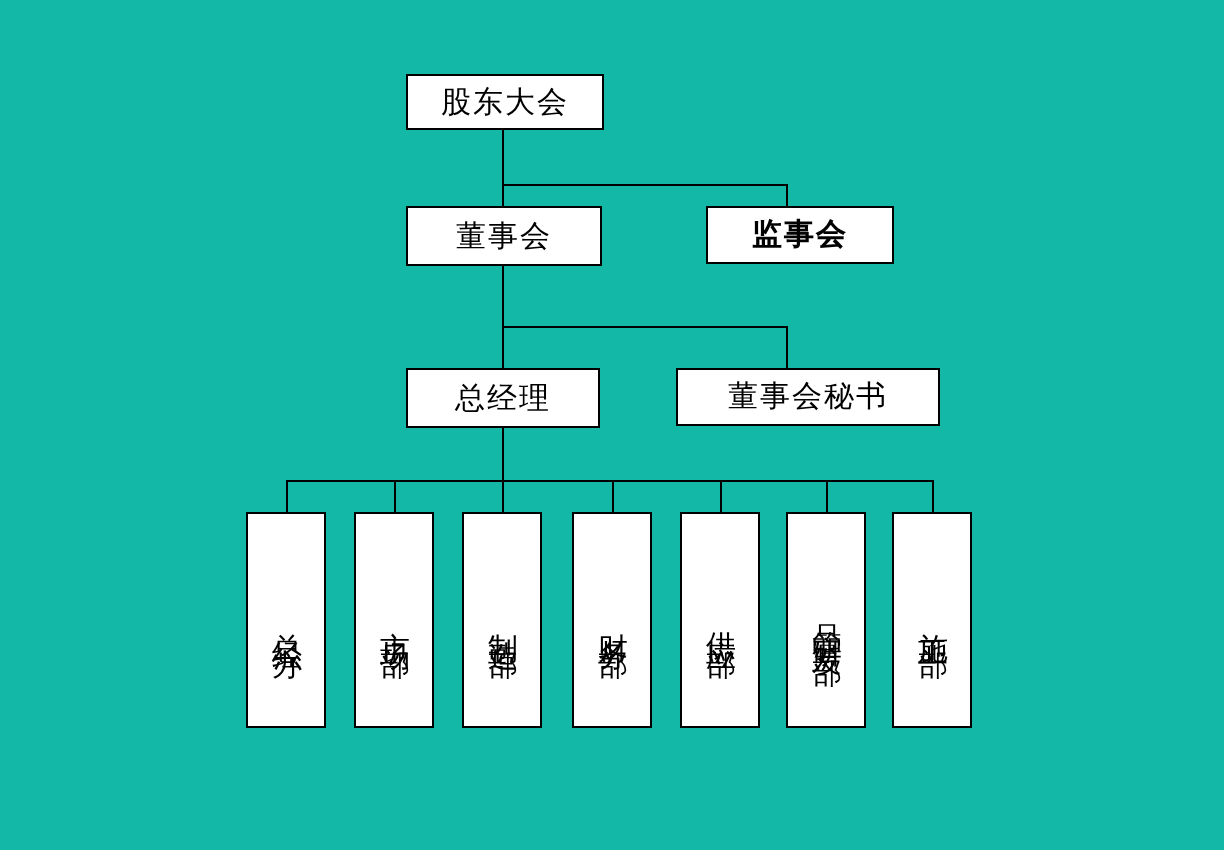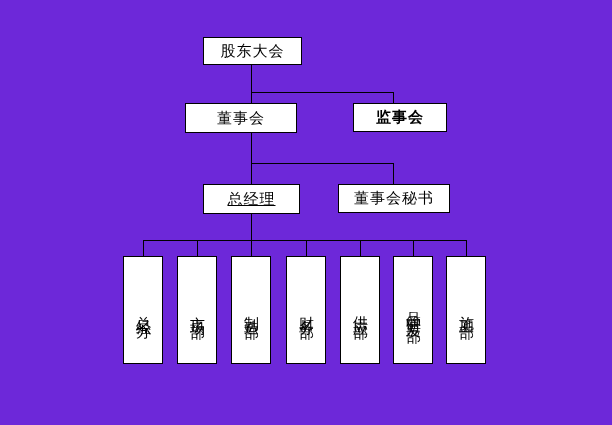--- a/index.html
+++ b/index.html
@@ -4,21 +4,21 @@
 <style>
   html, body {
     margin: 0;
     padding: 0;
     background: #ffffff;
   }
   .canvas {
     position: relative;
     width: 612px;
     height: 425px;
-    background: #6d28d9;
+    background: #14b8a6;
     font-family: "DejaVu Sans", "Liberation Sans", sans-serif;
     overflow: hidden;
   }
   .box {
     position: absolute;
     box-sizing: border-box;
     border: 1px solid #000000;
     background: #ffffff;
     color: #000000;
     font-size: 15px;
@@ -34,24 +34,24 @@
     letter-spacing: 4px;
     white-space: normal;
   }
   .line {
     position: absolute;
     background: #000000;
   }
 
   
   .n-shareholders   { left: 203px; top: 37px;  width: 99px;  height: 28px; }
-  .n-board          { left: 185px; top: 103px; width: 112px;  height: 30px; }
+  .n-board          { left: 203px; top: 103px; width: 98px;  height: 30px; }
   .n-supervisory    { left: 353px; top: 103px; width: 94px;  height: 29px; font-weight: bold; }
-  .n-gm             { left: 203px; top: 184px; width: 97px;  height: 30px; text-decoration: underline; }
-  .n-secretary      { left: 338px; top: 184px; width: 112px; height: 29px; }
+  .n-gm             { left: 203px; top: 184px; width: 97px;  height: 30px; }
+  .n-secretary      { left: 338px; top: 184px; width: 132px; height: 29px; }
   .dept             { top: 256px; width: 40px; height: 108px; }
   .d0 { left: 123px; } .d1 { left: 177px; } .d2 { left: 231px; }
   .d3 { left: 286px; } .d4 { left: 340px; } .d5 { left: 393px; }
   .d6 { left: 446px; }
 
   
   .s-v1 { left: 251px; top: 65px;  width: 1px;   height: 38px; }
   .s-h1 { left: 251px; top: 92px;  width: 143px; height: 1px; }
   .s-v2 { left: 393px; top: 92px;  width: 1px;   height: 11px; }
   .s-v3 { left: 251px; top: 133px; width: 1px;   height: 51px; }

